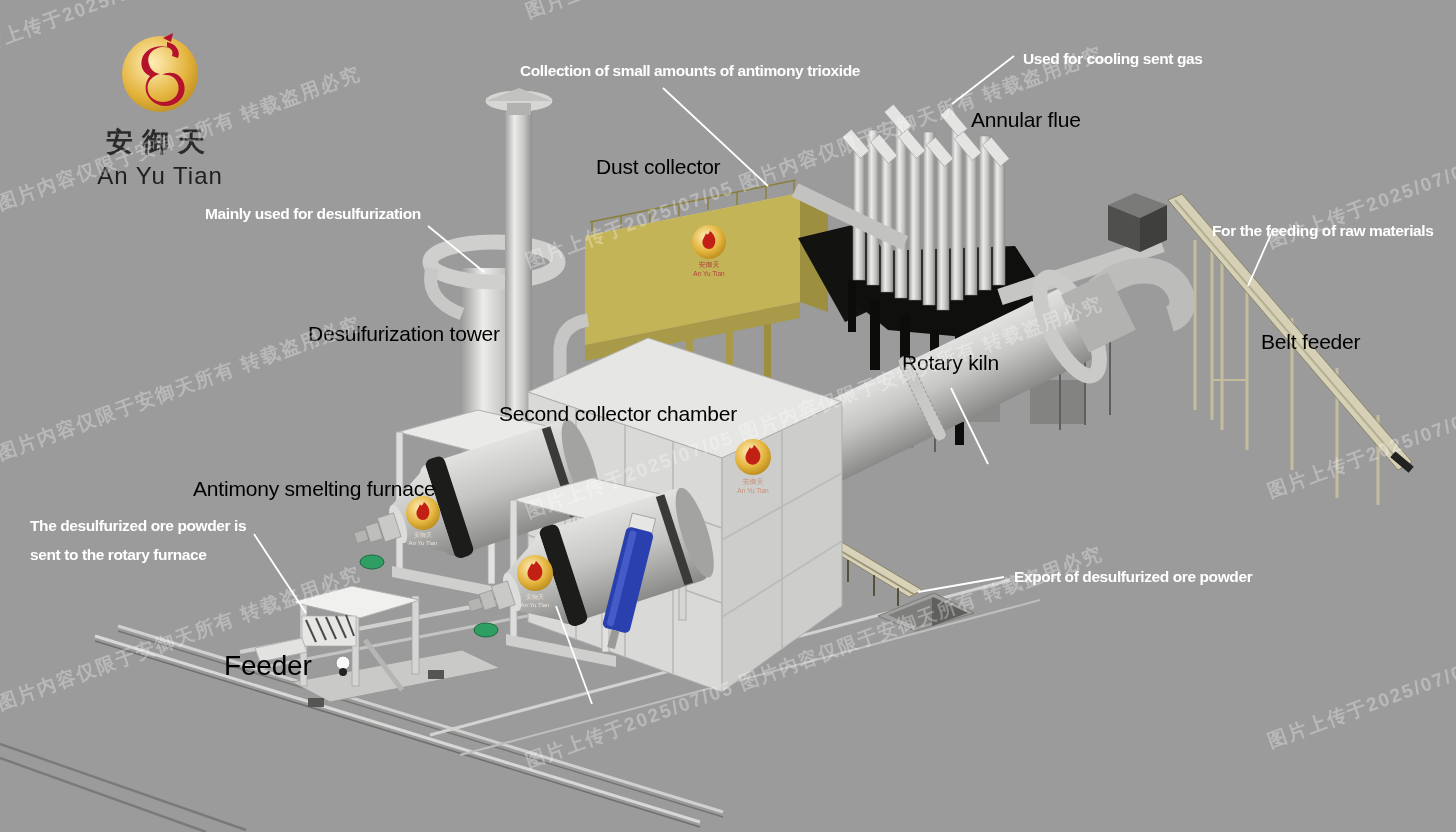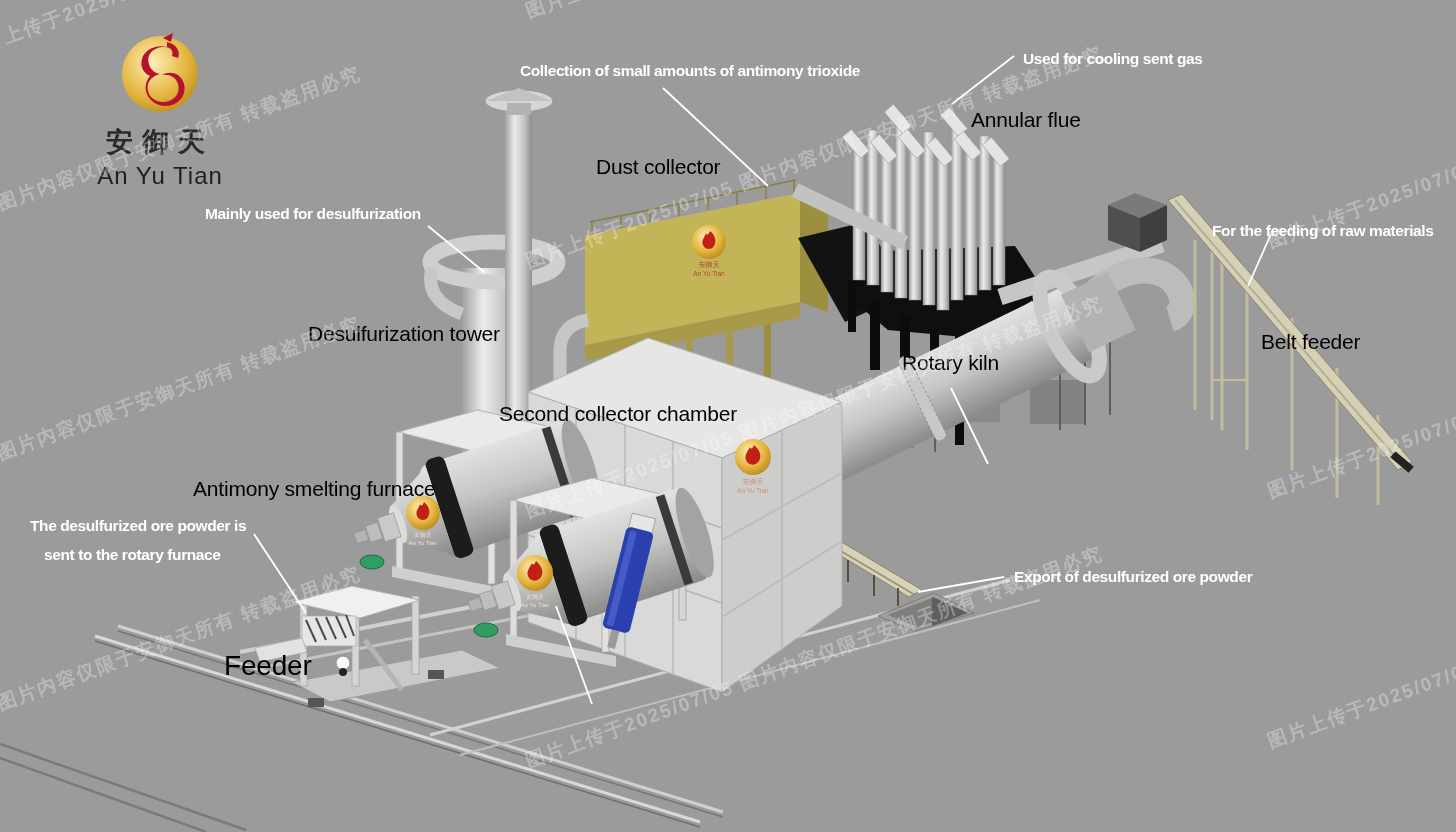--- a/index.html
+++ b/index.html
@@ -346,21 +346,21 @@
   <div class="lbl lbl-dark" style="left:1261px;top:330px;">Belt feeder</div>
   <div class="lbl lbl-dark" style="left:499px;top:402px;">Second collector chamber</div>
   <div class="lbl lbl-dark" style="left:193px;top:477px;">Antimony smelting furnace</div>
   <div class="lbl lbl-dark" style="left:224px;top:651px;font-size:28px;">Feeder</div>
 
   <div class="lbl lbl-white" style="left:520px;top:62px;">Collection of small amounts of antimony trioxide</div>
   <div class="lbl lbl-white" style="left:1023px;top:50px;">Used for cooling sent gas</div>
   <div class="lbl lbl-white" style="left:205px;top:205px;">Mainly used for desulfurization</div>
   <div class="lbl lbl-white" style="left:1212px;top:216px;margin-top:6px;">For the feeding of raw materials</div>
   <div class="lbl lbl-white" style="left:30px;top:517px;">The desulfurized ore powder is</div>
-  <div class="lbl lbl-white" style="left:44px;top:546px;">sent to the rotary furnace</div>
+  <div class="lbl lbl-white" style="left:30px;top:546px;">sent to the rotary furnace</div>
   <div class="lbl lbl-white" style="left:1014px;top:568px;">Export of desulfurized ore powder</div>
 
   <div class="wm">
     <span style="left:-40px;top:40px;">图片上传于2025/07/05 图片内容仅限于安御天所有 转载盗用必究</span>
     <span style="left:-220px;top:270px;">图片上传于2025/07/05 图片内容仅限于安御天所有 转载盗用必究</span>
     <span style="left:522px;top:0px;">图片上传于2025/07/05 图片内容仅限于安御天所有 转载盗用必究</span>
     <span style="left:-220px;top:520px;">图片上传于2025/07/05 图片内容仅限于安御天所有 转载盗用必究</span>
     <span style="left:522px;top:250px;">图片上传于2025/07/05 图片内容仅限于安御天所有 转载盗用必究</span>
     <span style="left:1264px;top:-20px;">图片上传于2025/07/05 图片内容仅限于安御天所有 转载盗用必究</span>
     <span style="left:-220px;top:770px;">图片上传于2025/07/05 图片内容仅限于安御天所有 转载盗用必究</span>

